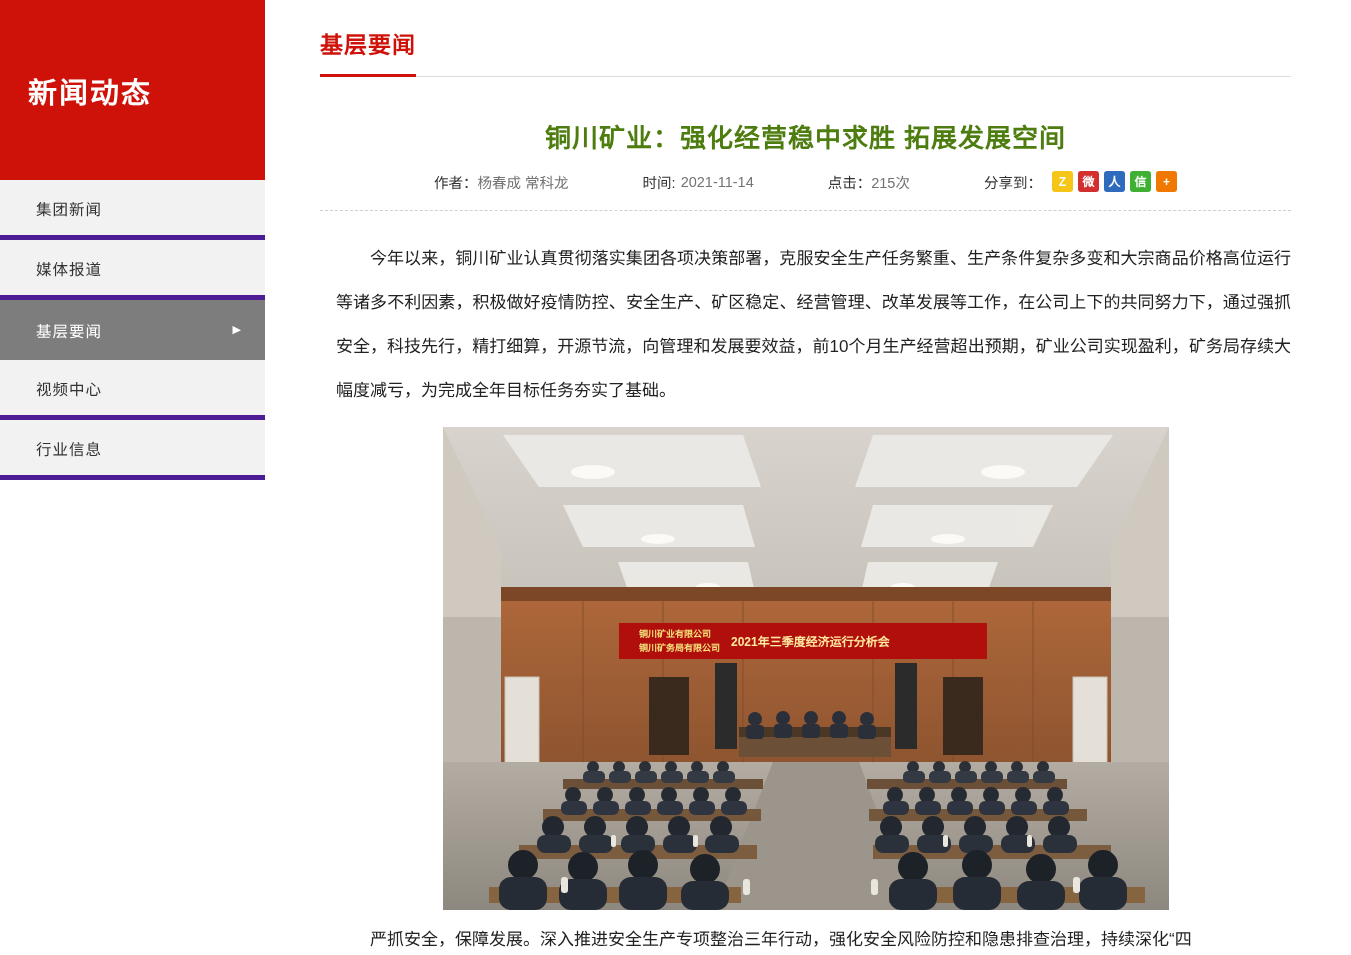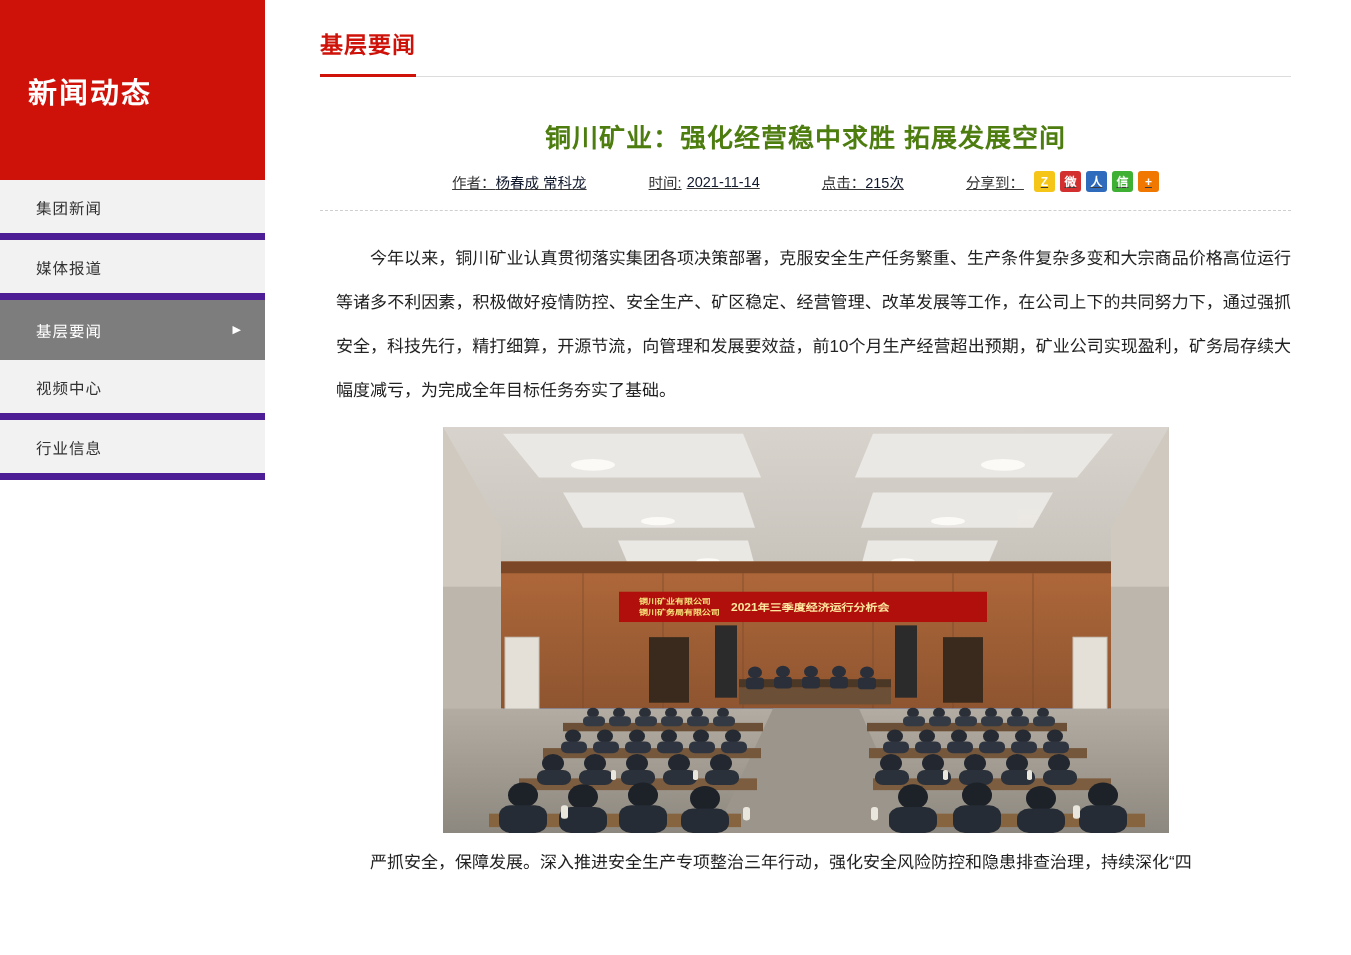--- a/index.html
+++ b/index.html
@@ -39,21 +39,21 @@
     letter-spacing: 2px;
   }
   .sidebar-nav { display: flex; flex-direction: column; }
   .nav-item {
     height: 60px;
     display: flex;
     align-items: center;
     padding: 0 24px 0 36px;
     font-size: 15.5px;
     color: #333333;
-    border-bottom: 7px solid #4c1d95;
+    border-bottom: 5px solid #4c1d95;
     background: #f2f2f2;
     cursor: pointer;
     justify-content: space-between;
   }
   .nav-item .nav-label { letter-spacing: 1px; }
   .nav-item.active {
     background: #7d7d7d;
     color: #ffffff;
     border-bottom: 1px solid #7d7d7d;
   }
@@ -99,26 +99,25 @@
     letter-spacing: 1px;
   }
 
   .meta-row {
     margin-top: 11px;
     display: flex;
     justify-content: center;
     align-items: center;
     font-size: 14.5px;
     color: #3a3a3a;
-    gap: 10px;
-    text-decoration: underline;
+    gap: 16px;
   }
   .meta-item { display: flex; align-items: center; }
   .meta-label { color: #333; }
-  .meta-value { color: #0f172a; }
+  .meta-value { color: #737373; }
   .meta-gap { display: inline-block; width: 42px; }
 
   .share-icons {
     display: flex;
     align-items: center;
     gap: 5px;
     margin-left: 10px;
   }
   .share-ico {
     width: 21px; height: 21px;
@@ -148,24 +147,24 @@
   .article-body p { margin: 0 0 8px 16px; text-indent: 2em; }
 
   .figure-wrap {
     margin: 14px 0 8px 0;
     display: flex;
     justify-content: center;
   }
 
   
   .photo {
-    width: 726px; height: 406px;
+    width: 726px; height: 483px;
     position: relative;
     overflow: hidden;
-    background: #3b82f6;
+    background: #c2410c;
   }
   .photo svg { display:block; width:100%; height:100%; }
 </style>
 </head>
 <body>
 
 <div class="page">
 
   <aside class="sidebar">
     <div class="sidebar-header">

